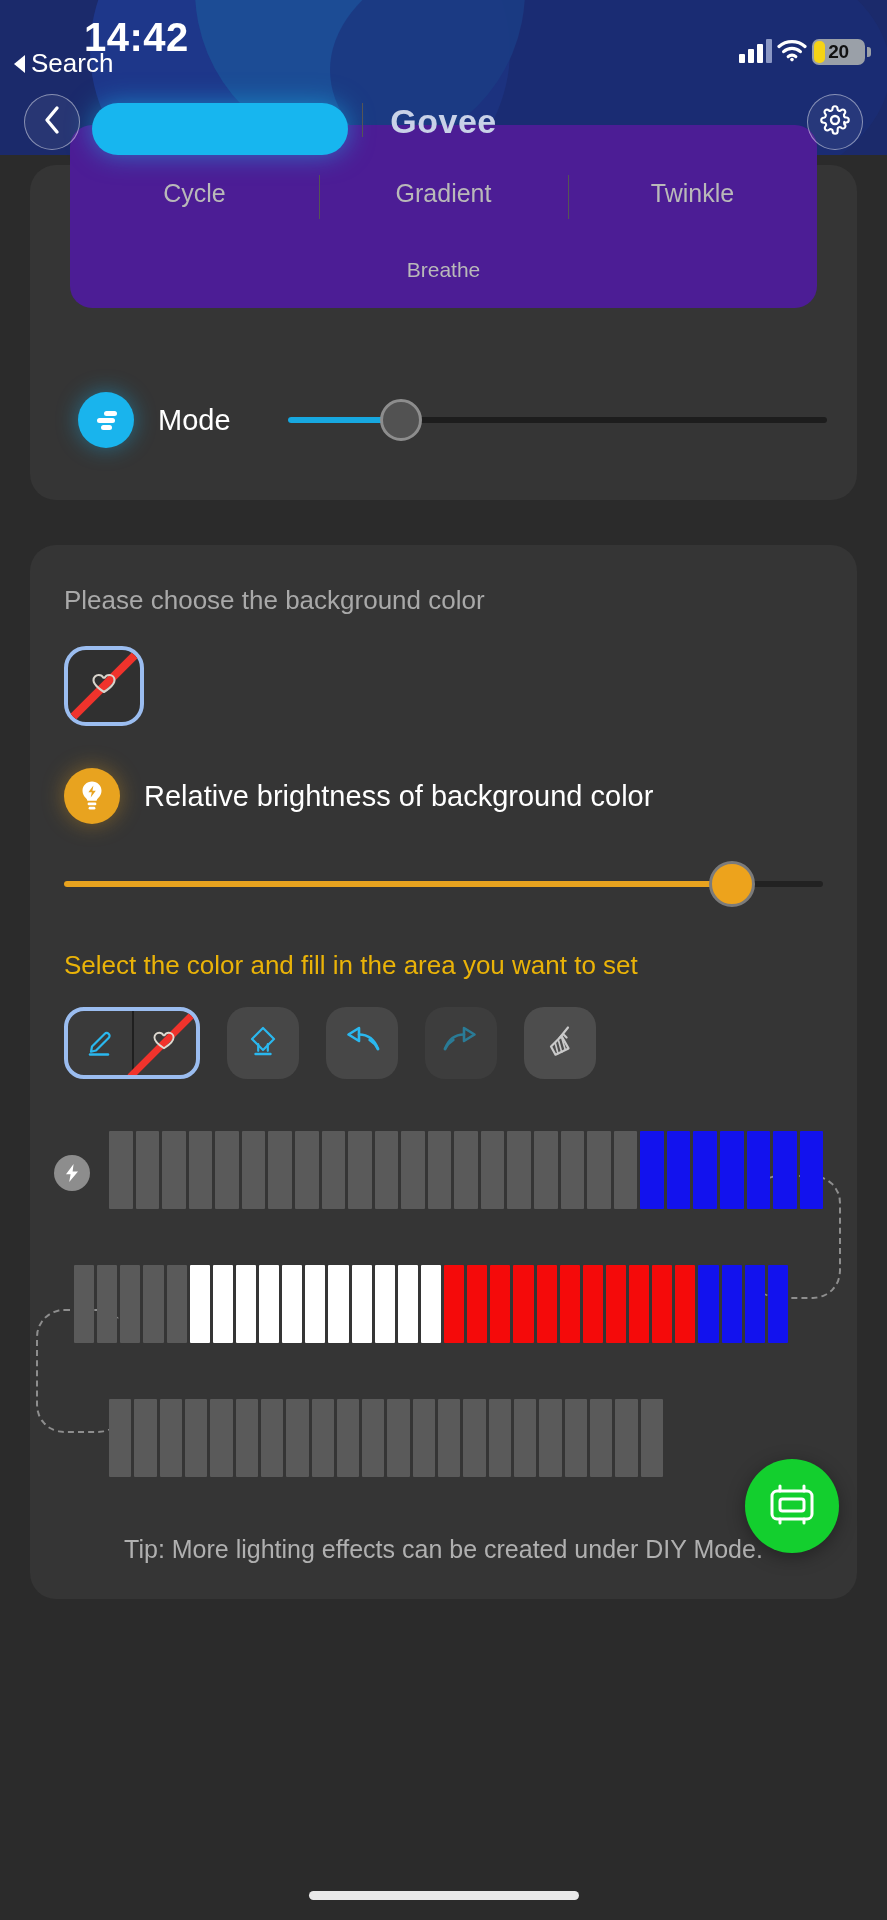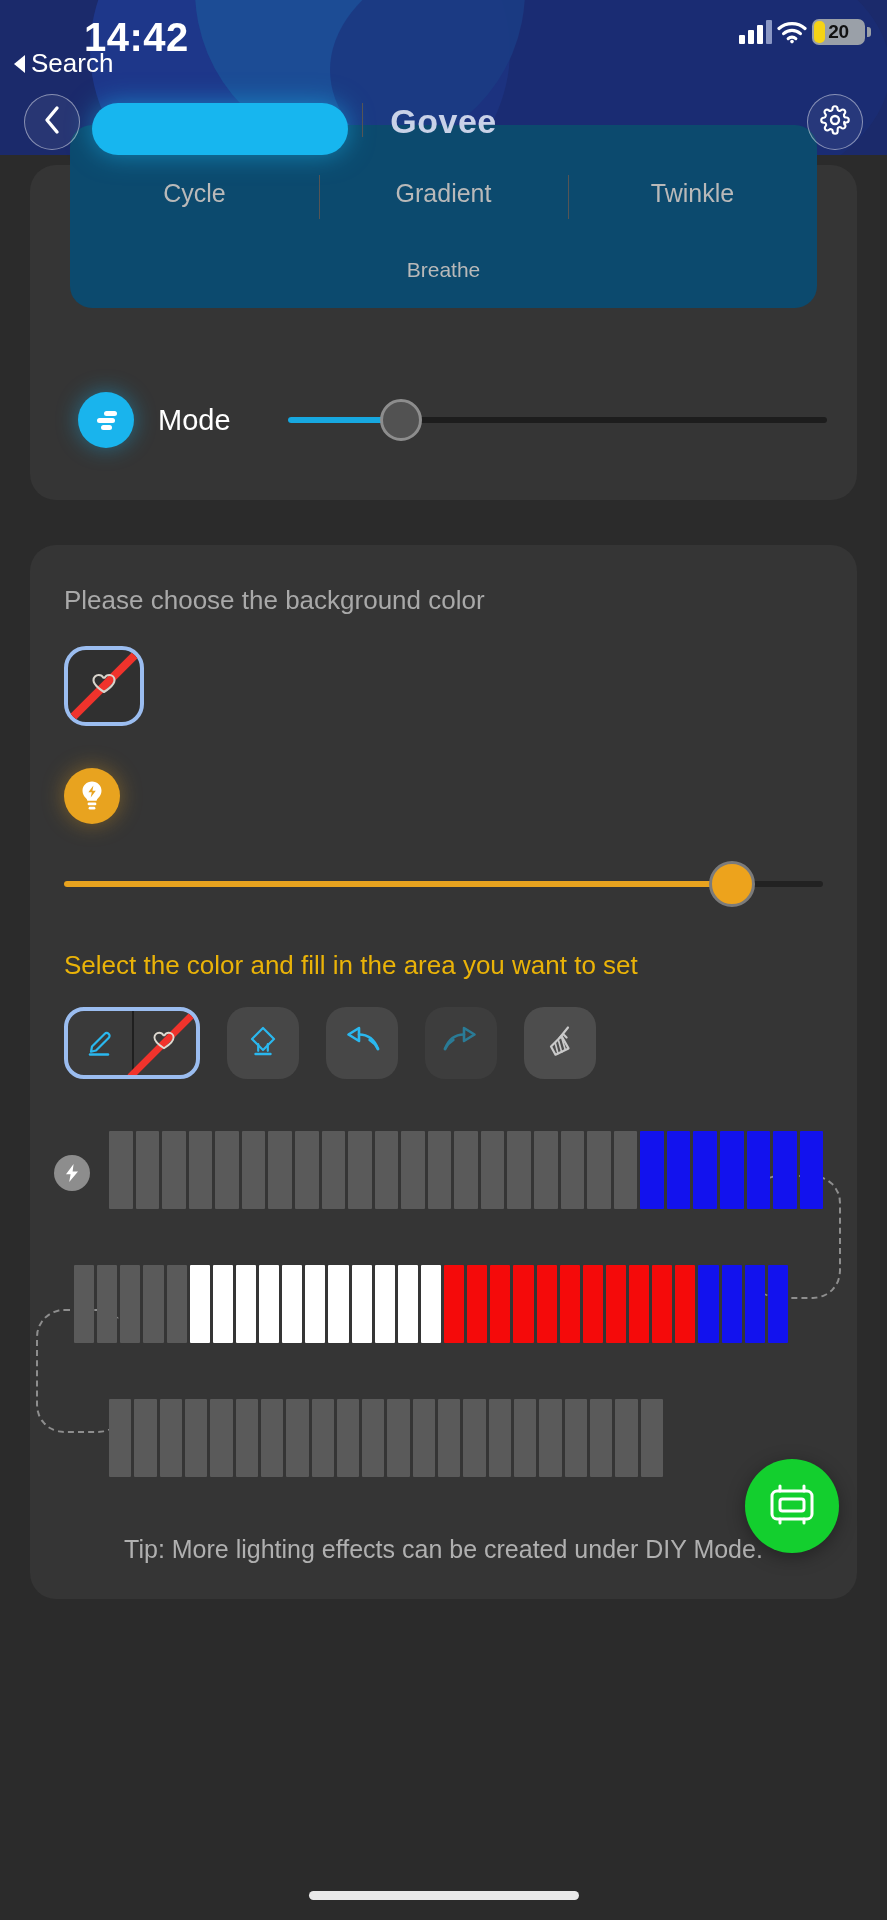--- a/index.html
+++ b/index.html
@@ -45,22 +45,22 @@
     font-size: 26px; color: #fff; display: flex; align-items: center; gap: 6px;
   }
   .sb-back .tri {
     width: 0; height: 0;
     border-top: 9px solid transparent;
     border-bottom: 9px solid transparent;
     border-right: 11px solid #fff;
     display: inline-block;
   }
   .sb-right {
-    position: absolute; right: 22px; top: 19px;
-    display: flex; align-items: center; gap: 5px;
+    position: absolute; right: 22px; top: 39px;
+    display: flex; gap: 5px;
   }
   .sig { display: flex; align-items: flex-end; gap: 3px; height: 24px; }
   .sig i { display: block; width: 6px; background: #fff; border-radius: 1px; }
   .sig i:nth-child(1){ height: 9px; }
   .sig i:nth-child(2){ height: 14px; }
   .sig i:nth-child(3){ height: 19px; }
   .sig i:nth-child(4){ height: 24px; background: #8a97c4; }
   .wifi { width: 30px; height: 23px; position: relative; }
   .wifi svg { display:block; }
   .batt {
@@ -113,21 +113,21 @@
 
   
   .card-modes {
     margin-top: 10px;
     padding: 0 0 24px 0;
     height: 335px;
   }
   .mode-box {
     position: absolute;
     left: 40px; right: 40px; top: -40px;
-    background: #0c4a6e;
+    background: #4c1d95;
     border-radius: 22px;
     padding: 48px 0 26px;
   }
   .mode-pill {
     position: absolute;
     left: 22px; top: -22px;
     width: 256px; height: 52px;
     border-radius: 26px;
     background: #17b6ef;
     box-shadow: 0 0 26px rgba(23,182,239,.55);
@@ -449,20 +449,21 @@
 
       <div class="bright-row">
         <div class="icon-badge icon-orange">
           <svg width="30" height="34" viewBox="0 0 30 34" fill="none">
             <path d="M15 2.5c-5.3 0-9.5 4.1-9.5 9.2 0 3.4 1.7 5.7 3.3 7.4.9 1 1.4 1.7 1.6 2.6h9.2c.2-.9.7-1.6 1.6-2.6 1.6-1.7 3.3-4 3.3-7.4 0-5.1-4.2-9.2-9.5-9.2z" fill="#fff"></path>
             <rect x="10.6" y="23.6" width="8.8" height="2.7" rx="1.35" fill="#fff"></rect>
             <rect x="11.6" y="27.8" width="6.8" height="2.7" rx="1.35" fill="#fff"></rect>
             <path d="M16.4 6.6l-5 6.6h3.4l-1.1 5.4 5.1-6.8h-3.4l1-5.2z" fill="#e8a31f"></path>
           </svg>
         </div>
+        <div class="bright-label">Relative brightness of background color</div>
       </div>
 
       <div class="bright-slider">
         <div class="slider-track"></div>
         <div class="slider-fill fill-orange" id="bright-fill" style="width: 88%;"></div>
         <div class="slider-thumb thumb-orange" id="bright-thumb" style="left: 88%;"></div>
       </div>
 
       <div class="select-label">Select the color and fill in the area you want to set</div>
 

